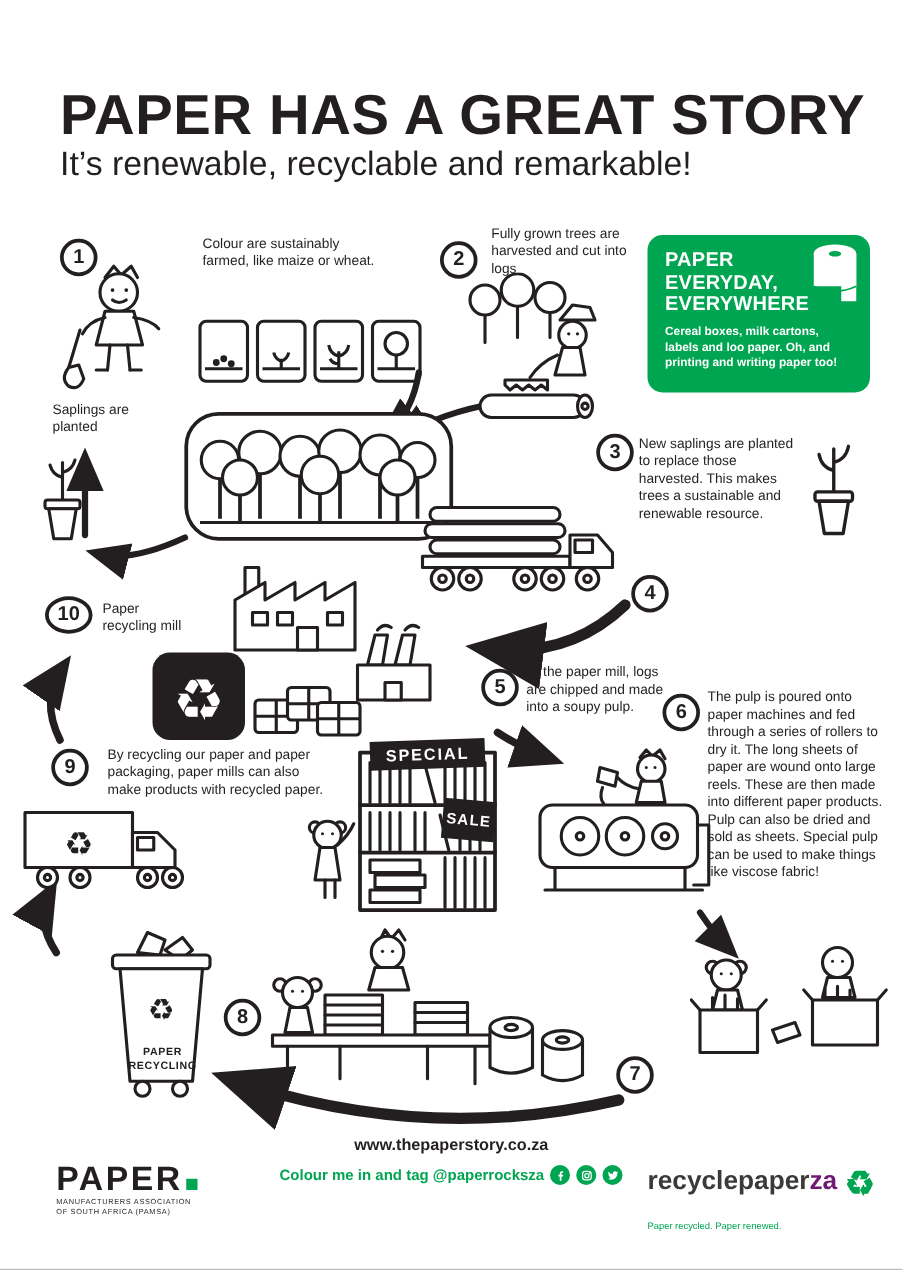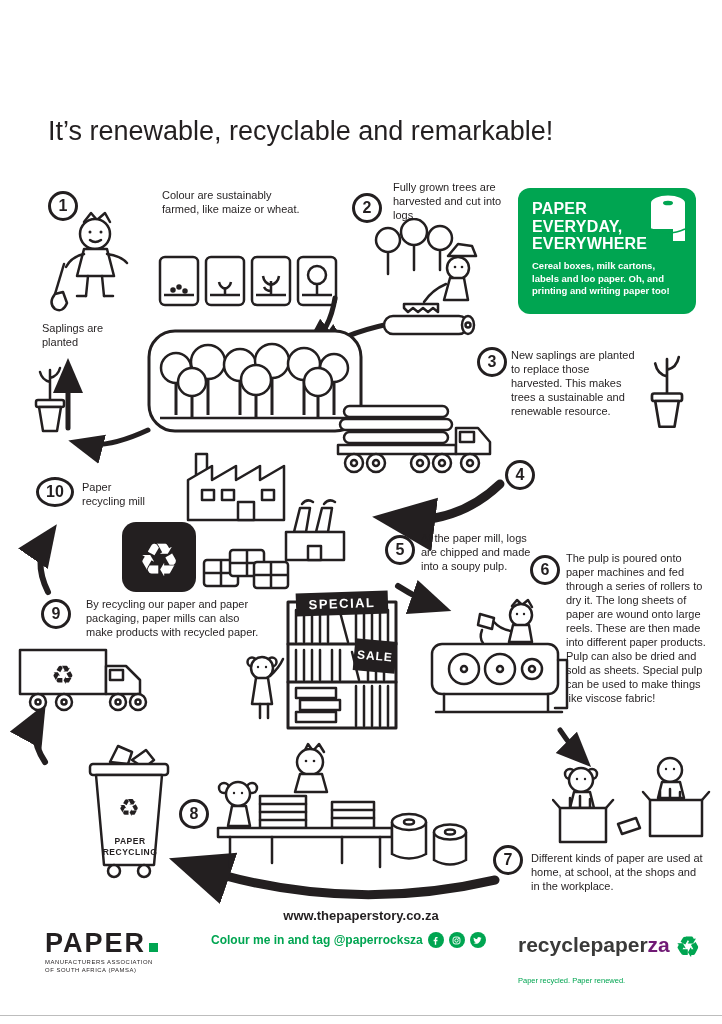--- a/index.html
+++ b/index.html
@@ -25,38 +25,39 @@
   .sign.sale{left:354px;top:640px;width:42px;padding:9px 0;font-size:12px;letter-spacing:1px;transform:rotate(5deg)}
   .bin-label{position:absolute;z-index:4;left:94px;top:836px;width:72px;text-align:center;
              font-size:8.5px;font-weight:800;letter-spacing:.5px;line-height:1.3}
   .pamsa{position:absolute;left:45px;top:930px;z-index:4}
   .pamsa-word{font-size:27px;font-weight:800;letter-spacing:2px;line-height:1}
   .pamsa-mark{display:inline-block;width:9px;height:9px;background:#00a551;margin-left:3px}
   .pamsa-sub{font-size:5.9px;letter-spacing:.55px;margin-top:2px;font-weight:500}
   .footer-center{position:absolute;left:211px;top:908px;width:300px;text-align:center;z-index:4}
   .website{font-size:13px;font-weight:800}
   .tagline-row{margin-top:9px;font-size:12px;font-weight:700;color:#00a551;
-               display:flex;align-items:center;gap:5px}
+               display:flex;align-items:center;justify-content:center;gap:5px}
   .soc{width:16px;height:16px;border-radius:50%;background:#00a551;display:inline-flex;
        align-items:center;justify-content:center;flex:0 0 auto}
   .soc svg{width:11px;height:11px;display:block}
   .brand{position:absolute;left:518px;top:934px;z-index:4}
   .brand-name{font-size:21px;font-weight:700;color:#3a3a39;display:flex;align-items:flex-start;line-height:1}
   .brand-name .za{color:#701a75}
   .brand-recycle{color:#00a551;font-size:27px;margin-left:6px;line-height:1}
   .brand-sub{font-size:7.5px;color:#00a551;margin-top:15px;font-weight:500}
   .bottom-rule{position:absolute;left:0;right:0;bottom:8px;height:1px;background:#bdbdbd}
   .growth-row{display:flex;gap:4px}
   .growth-row svg{width:42px;height:52px}
 </style>
 </head>
 <body>
 
 <div class="poster">
 
+  <h1 class="page-title">PAPER HAS A GREAT STORY</h1>
   <h2 class="page-subtitle">It’s renewable, recyclable and remarkable!</h2>
 
   <svg class="arrows" width="722" height="1024">
     <defs>
       <marker id="ah" markerWidth="8" markerHeight="8" refX="5" refY="3" orient="auto" markerUnits="strokeWidth">
         <path d="M0,0 L7,3 L0,6 z" fill="#231f20"></path>
       </marker>
     </defs>
     <g fill="none" stroke="#231f20" stroke-linecap="round">
       <path d="M335 298 Q330 330 310 346" stroke-width="5" marker-end="url(#ah)"></path>
@@ -431,21 +432,20 @@
   <div class="step wide" style="left:36px;top:477px">
       <span>10</span>
     </div>
 
   <div class="caption" style="left:162px;top:189px;width:142px">Colour are sustainably farmed, like maize or wheat.</div>
   <div class="caption" style="left:42px;top:322px;width:62px">Saplings are planted</div>
   <div class="caption" style="left:393px;top:181px;width:112px">Fully grown trees are harvested and cut into logs</div>
   <div class="caption" style="left:511px;top:349px;width:128px">New saplings are planted to replace those harvested. This makes trees a sustainable and renewable resource.</div>
   <div class="caption" style="left:421px;top:532px;width:124px">At the paper mill, logs are chipped and made into a soupy pulp.</div>
   <div class="caption" style="left:566px;top:552px;width:144px">The pulp is poured onto paper machines and fed through a series of rollers to dry it. The long sheets of paper are wound onto large reels. These are then made into different paper products. Pulp can also be dried and sold as sheets. Special pulp can be used to make things like viscose fabric!</div>
-  <div class="caption" style="left:531px;top:852px;width:174px">Different kinds of paper are used at home, at school, at the shops and in the workplace.</div>
   <div class="caption" style="left:86px;top:598px;width:178px">By recycling our paper and paper packaging, paper mills can also make products with recycled paper.</div>
   <div class="caption" style="left:82px;top:481px;width:72px">Paper recycling mill</div>
 
   <div class="callout">
     <div class="callout-title">
       <div>PAPER</div>
       <div>EVERYDAY,</div>
       <div>EVERYWHERE</div>
     </div>
     <div class="callout-body">Cereal boxes, milk cartons, labels and loo paper. Oh, and printing and writing paper too!</div>

